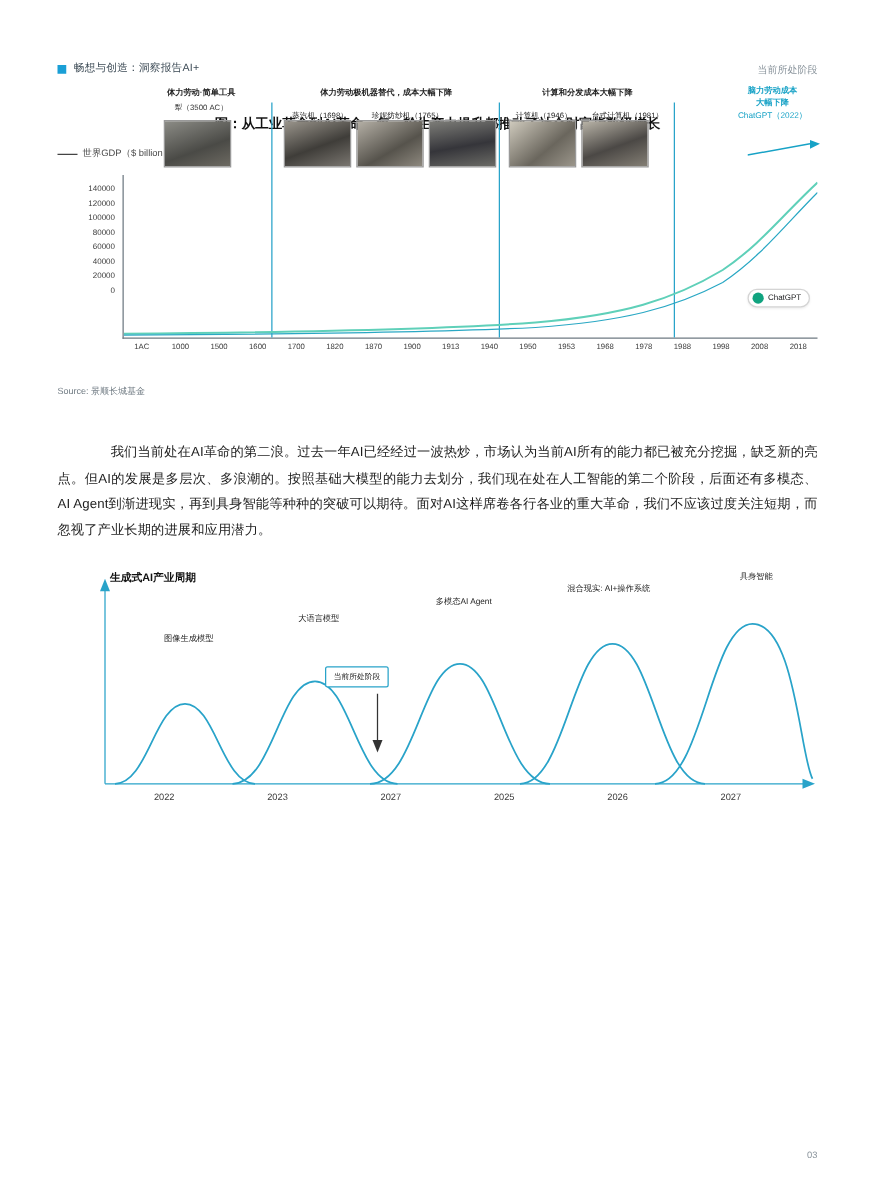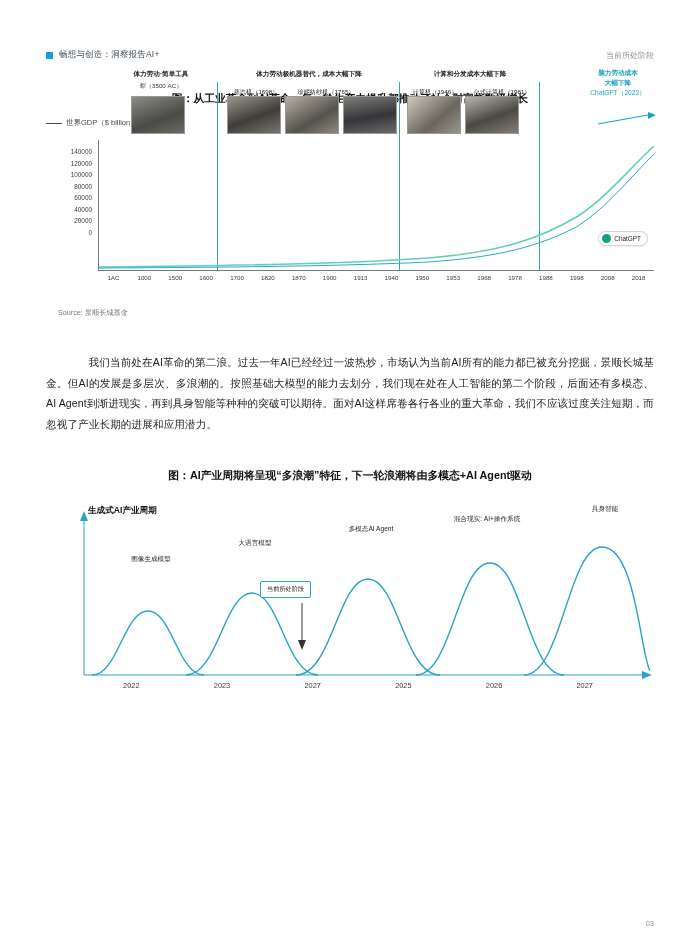--- a/index.html
+++ b/index.html
@@ -206,21 +206,20 @@
   .gpt-dot {
     width: 9px; height: 9px; border-radius: 50%;
     background: #10a37f;
     display: inline-block;
   }
 
   .source {
     margin-top: 14px;
     font-size: 7.2px;
     color: #6f7a82;
-    margin-left: 12px;
   }
 
   
   .chart2 {
     position: relative;
     margin-top: 20px;
     width: 608px;
     height: 210px;
   }
   .c2-ylabel {
@@ -380,23 +379,22 @@
         <span>1988</span>
         <span>1998</span>
         <span>2008</span>
         <span>2018</span>
       </div>
     </div>
 
     <div class="source">Source: 景顺长城基金</div>
   </div>
 
-  <p class="para" style="margin-top:34px;">　　我们当前处在AI革命的第二浪。过去一年AI已经经过一波热炒，市场认为当前AI所有的能力都已被充分挖掘，景顺长城基金。但AI的发展是多层次、多浪潮的。按照基础大模型的能力去划分，我们现在处在人工智能的第二个阶段，后面还有多模态、AI Agent到渐进现实，再到具身智能等种种的突破可以期待。面对AI这样席卷各行各业的重大革命，我们不应该过度关注短期，而忽视了产业长期的进展和应用潜力。</p>
-
-  <div class="fig-title" style="margin-top:34px;">图：AI产业周期将呈现“多浪潮”特征，下一轮浪潮将由多模态+AI Agent驱动</div>
+  <p class="para" style="margin-top:34px;">　　我们当前处在AI革命的第二浪。过去一年AI已经经过一波热炒，市场认为当前AI所有的能力都已被充分挖掘，缺乏新的亮点。但AI的发展是多层次、多浪潮的。按照基础大模型的能力去划分，我们现在处在人工智能的第二个阶段，后面还有多模态、AI Agent到渐进现实，再到具身智能等种种的突破可以期待。面对AI这样席卷各行各业的重大革命，我们不应该过度关注短期，而忽视了产业长期的进展和应用潜力。</p>
+
 
   <div class="chart2">
     <div class="c2-ylabel">生成式AI产业周期</div>
 
     <svg width="608" height="200" viewBox="0 0 608 200" style="position:absolute;left:0;top:0;">
 
       <line x1="38" y1="16" x2="38" y2="172" stroke="#29a3c9" stroke-width="1"></line>
       <polygon points="38,8 34,18 42,18" fill="#29a3c9"></polygon>
       <line x1="38" y1="172" x2="600" y2="172" stroke="#29a3c9" stroke-width="1"></line>
       <polygon points="606,172 596,168 596,176" fill="#29a3c9"></polygon>

